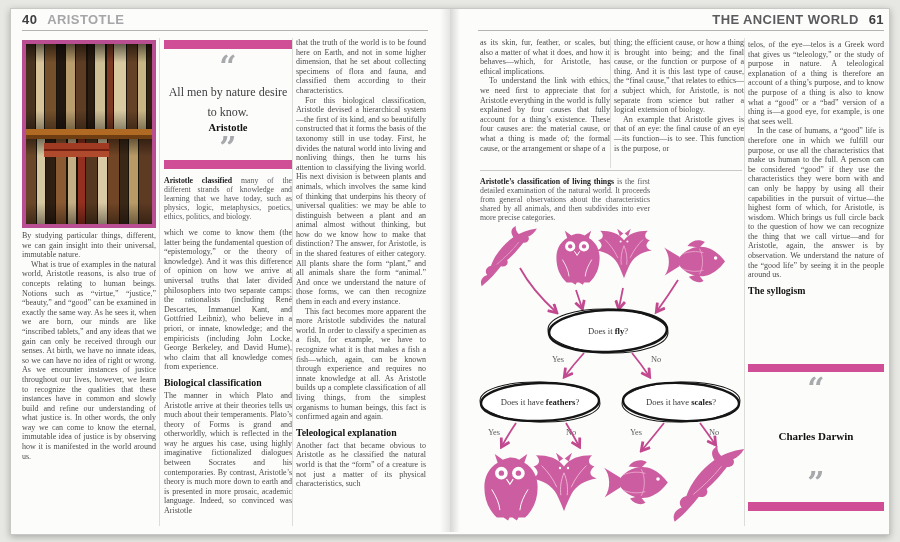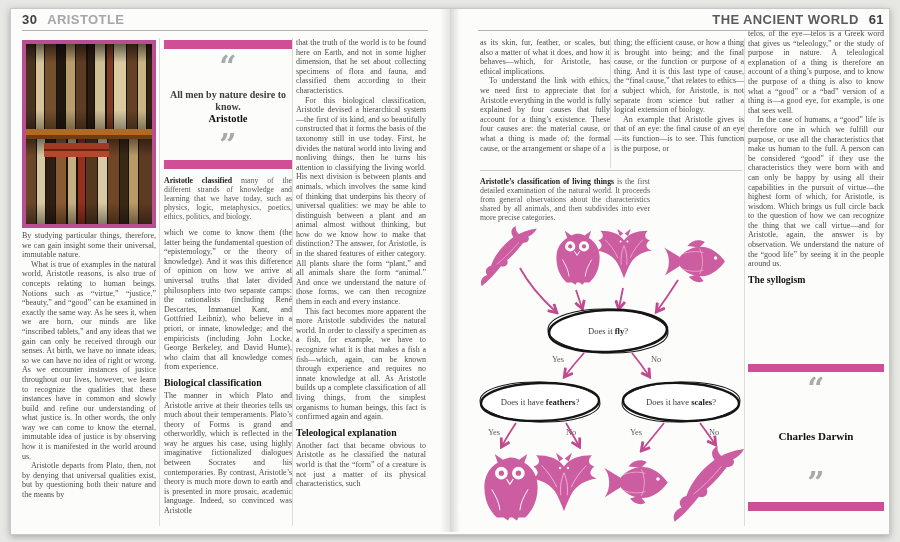--- a/index.html
+++ b/index.html
@@ -30,21 +30,21 @@
     linear-gradient(180deg,rgba(0,0,0,.45) 0%,rgba(0,0,0,0) 20%,rgba(0,0,0,0) 75%,rgba(0,0,0,.4) 100%),
     linear-gradient(90deg,#6a4728 0 8%,#191209 8% 9%,#d6c8a0 9% 15%,#191209 15% 16%,#2f1f13 16% 23%,#191209 23% 24%,#8a5a33 24% 32%,#191209 32% 33%,#c4ae84 33% 40%,#191209 40% 41%,#93301f 41% 47%,#191209 47% 48%,#55381f 48% 56%,#191209 56% 57%,#d9c9a4 57% 64%,#191209 64% 65%,#714626 65% 74%,#191209 74% 75%,#3a2817 75% 81%,#191209 81% 82%,#b89a66 82% 89%,#191209 89% 90%,#5d3a22 90% 100%);}
   .red-stack{position:absolute;left:14%;top:55%;width:52%;height:8%;background:linear-gradient(180deg,#a03a22 0 45%,#701f10 45% 55%,#b04a2c 55% 100%);}
   .paper-stack{position:absolute;left:12%;top:63%;width:56%;height:11%;background:repeating-linear-gradient(180deg,#d8c8a4 0 2px,#8a6a42 2px 3px,#c6b霞 3px 3px,#bfa87c 3px 5px,#6b4d2c 5px 6px);}
   
   .pinkbar{position:absolute;background:#cf4e96;}
   .qtext{color:#3e3e40;text-align:center;}
   .qmark{font-family:"DejaVu Serif",serif;color:#a7a9ac;font-weight:bold;text-align:center;line-height:1;}
   .qbox-left{position:absolute;left:164px;top:52px;width:128px;height:108px;display:flex;flex-direction:column;justify-content:space-between;align-items:center;}
   .qbox-left .qmark{font-size:30px;}
-  .qbox-left .qtext{font-size:10px;line-height:12px;font-weight:bold;}
+  .qbox-left .qtext{font-size:12px;line-height:20px;}
   .qbox-left .qattr{font-size:10.5px;font-weight:bold;color:#111;text-align:center;}
   .caption{position:absolute;font-size:7.8px;line-height:9px;color:#55565a;text-align:justify;}
   .caption .lead{font-weight:bold;color:#202022;}
   .qbox-right{position:absolute;left:748px;top:374px;width:136px;height:124px;display:flex;flex-direction:column;justify-content:space-between;align-items:center;}
   .qbox-right .qmark{font-size:30px;}
   .qbox-right .qtext{font-size:10.5px;line-height:12.5px;}
   .qbox-right .qattr{font-size:11px;font-weight:bold;color:#111;text-align:right;}
   
   .flowchart{position:absolute;left:478px;top:226px;width:267px;height:310px;}
   .flowchart text{font-family:"Liberation Serif",serif;fill:#3a3a3c;}
@@ -52,21 +52,21 @@
   .flowchart .b{font-weight:bold;fill:#1c1c1c;}
   .flowchart .yn{font-size:8.4px;fill:#5a5b5e;}
 </style>
 </head>
 <body>
 
 <div class="screen">
   <div class="spread"></div>
 
   <div class="hdr" style="left:22px;">
-    <span class="hdr-num">30</span><span class="hdr-left-title">ARISTOTLE</span>
+    <span class="hdr-num">40</span><span class="hdr-left-title">ARISTOTLE</span>
   </div>
   <div class="hrule" style="left:22px;top:30px;width:406px;"></div>
   <div class="hdr" style="right:16px;text-align:right;">
     <span class="hdr-right-title">THE ANCIENT WORLD</span><span class="hdr-num">61</span>
   </div>
   <div class="hrule" style="left:478px;top:30px;width:406px;"></div>
 
   <div class="vrule" style="left:159px;top:38px;height:488px;"></div>
   <div class="vrule" style="left:292px;top:38px;height:488px;"></div>
   <div class="vrule" style="left:610px;top:38px;height:130px;"></div>
@@ -90,23 +90,22 @@
     </div>
     <div class="qmark">”</div>
   </div>
   <div class="pinkbar" style="left:164px;top:160px;width:128px;height:9px;"></div>
 
   <div class="caption" style="left:164px;top:176px;width:128px;">
     <span class="lead">Aristotle classified</span><span> many of the different strands of knowledge and learning that we have today, such as physics, logic, metaphysics, poetics, ethics, politics, and biology.</span>
   </div>
 
   <div class="col" style="left:22px;top:231px;width:134px;height:294px;">
-    <p>By studying particular things, therefore, we can gain insight some their universal, immutable nature.</p>
+    <p>By studying particular things, different, we can gain insight into their universal, immutable nature.</p>
     <p class="ind">What is true of examples in the natural world, Aristotle reasons, is also true of concepts relating to human beings. Notions such as “virtue,” “justice,” “beauty,” and “good” can be examined in exactly the same way. As he sees it, when we are born, our minds are like “inscribed tablets,” and any ideas that we gain can only be received through our senses. At birth, we have no innate ideas, so we can have no idea of right or wrong. As we encounter instances of justice throughout our lives, however, we learn to recognize the qualities that these instances have in common and slowly build and refine our understanding of what justice is. In other words, the only way we can come to know the eternal, immutable idea of justice is by observing how it is manifested in the world around us.</p>
-    <p class="ind">Aristotle departs from Plato, then, not by denying that universal qualities exist, but by questioning both their nature and the means by</p>
   </div>
 
   <div class="col" style="left:164px;top:228px;width:128px;height:298px;">
     <p>which we come to know them (the latter being the fundamental question of “epistemology,” or the theory of knowledge). And it was this difference of opinion on how we arrive at universal truths that later divided philosophers into two separate camps: the rationalists (including René Descartes, Immanuel Kant, and Gottfried Leibniz), who believe in a priori, or innate, knowledge; and the empiricists (including John Locke, George Berkeley, and David Hume), who claim that all knowledge comes from experience.</p>
     <h3>Biological classification</h3>
     <p>The manner in which Plato and Aristotle arrive at their theories tells us much about their temperaments. Plato’s theory of Forms is grand and otherworldly, which is reflected in the way he argues his case, using highly imaginative fictionalized dialogues between Socrates and his contemporaries. By contrast, Aristotle’s theory is much more down to earth and is presented in more prosaic, academic language. Indeed, so convinced was Aristotle</p>
   </div>
 
   <div class="col" style="left:296px;top:38px;width:130px;height:492px;">
     <p>that the truth of the world is to be found here on Earth, and not in some higher dimension, that he set about collecting specimens of flora and fauna, and classified them according to their characteristics.</p>
@@ -208,21 +207,21 @@
     <path d="M88,197 Q95,209 101,220" fill="none" stroke="#c2498f" stroke-width="1.8" marker-end="url(#ah)"></path>
     <path d="M186,197 Q174,212 164,224" fill="none" stroke="#c2498f" stroke-width="1.8" marker-end="url(#ah)"></path>
     <path d="M222,197 Q230,208 237,218" fill="none" stroke="#c2498f" stroke-width="1.8" marker-end="url(#ah)"></path>
 
     <use href="#g-owl" transform="translate(-4,222) scale(0.74)"></use>
     <use href="#g-bat" transform="translate(46,226) scale(0.80)"></use>
     <use href="#g-fish" transform="translate(124,232) scale(0.70)"></use>
     <use href="#g-dolphin" transform="translate(192,220) scale(0.78)"></use>
   </svg>
 
-  <div class="col" style="left:748px;top:29px;width:136px;height:326px;">
+  <div class="col" style="left:748px;top:40px;width:136px;height:326px;">
     <p>telos, of the eye—telos is a Greek word that gives us “teleology,” or the study of purpose in nature. A teleological explanation of a thing is therefore an account of a thing’s purpose, and to know the purpose of a thing is also to know what a “good” or a “bad” version of a thing is—a good eye, for example, is one that sees well.</p>
     <p class="ind">In the case of humans, a “good” life is therefore one in which we fulfill our purpose, or use all the characteristics that make us human to the full. A person can be considered “good” if they use the characteristics they were born with and can only be happy by using all their capabilities in the pursuit of virtue—the highest form of which, for Aristotle, is wisdom. Which brings us full circle back to the question of how we can recognize the thing that we call virtue—and for Aristotle, again, the answer is by observation. We understand the nature of the “good life” by seeing it in the people around us.</p>
     <h3>The syllogism</h3>
   </div>
 
   <div class="pinkbar" style="left:748px;top:364px;width:136px;height:8px;"></div>
   <div class="qbox-right">
     <div class="qmark">“</div>
     <div>
       <div class="qattr">Charles Darwin</div>

